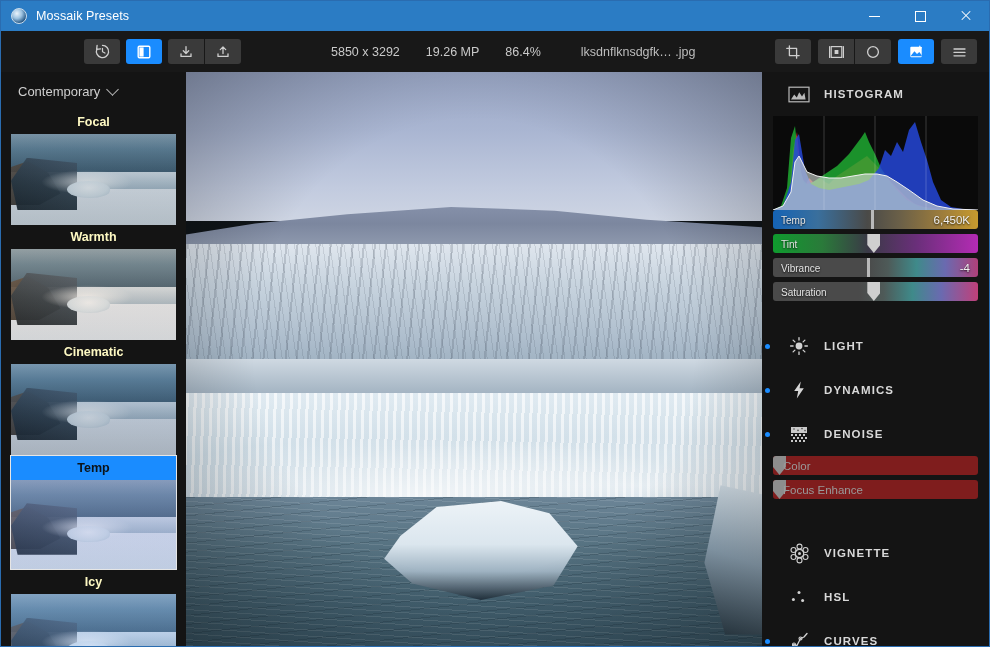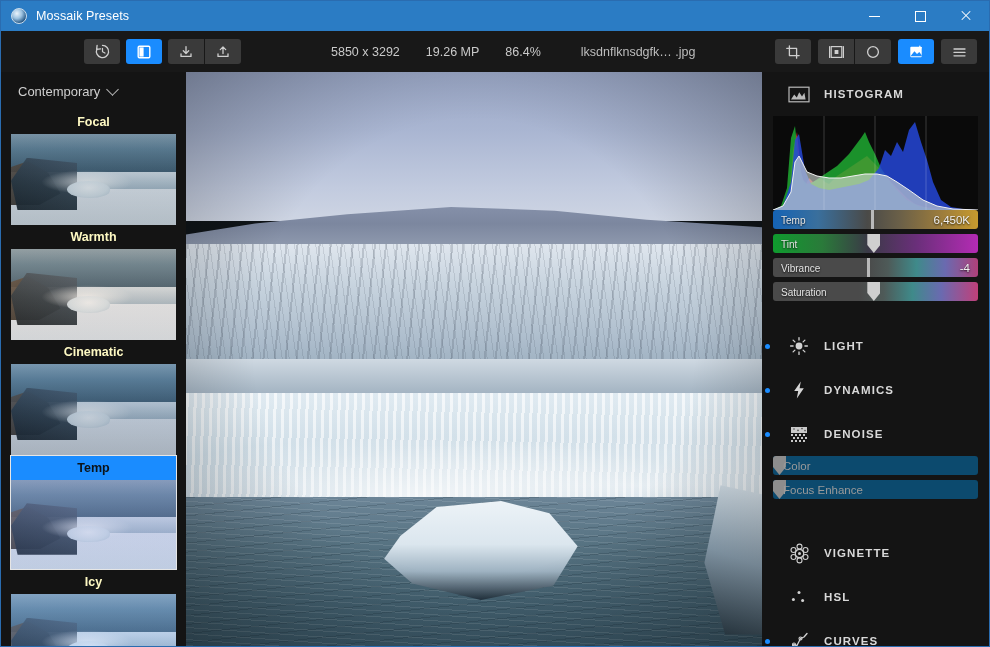--- a/index.html
+++ b/index.html
@@ -147,21 +147,21 @@
   .slider .s-val { position: absolute; right: 8px; top: 50%; transform: translateY(-50%);
                    color: #f0f0f0; font-size: 11.5px; text-shadow: 0 1px 2px rgba(0,0,0,.8); z-index: 3; }
   .slider .s-knob-line { position: absolute; top: 0; bottom: 0; width: 3px; background: #b9b9b9; z-index: 2; }
   .slider .s-knob-pin { position: absolute; top: 0; width: 13px; height: 19px; z-index: 2;
                         background: #cfcfcf; clip-path: polygon(0 0, 100% 0, 100% 58%, 50% 100%, 0 58%); }
   .g-temp { background: linear-gradient(to right, #1563b5 0%, #3a6f9c 22%, #4a4a48 46%, #6b6048 62%, #9c7c3c 82%, #c79a2e 100%); }
   .g-tint { background: linear-gradient(to right, #0f9b2e 0%, #2a7a3a 24%, #3a3a46 46%, #6a2f7a 70%, #b42bb4 100%); }
   .g-plain{ background: linear-gradient(to right, #4a4a4a 0%, #4a4a4a 46%, #4e5a58 56%, #3f8a8a 70%, #6a6ab0 84%, #b0407a 100%); }
   .g-sat  { background: linear-gradient(to right, #4a4a4a 0%, #4a4a4a 42%, #4e5a58 54%, #3f8a8a 68%, #6a6ab0 82%, #c0407a 100%); }
 
-  .dn-slider { margin: 0 11px 5px 11px; height: 19px; border-radius: 3px; background: #0c4a6e;
+  .dn-slider { margin: 0 11px 5px 11px; height: 19px; border-radius: 3px; background: #7f1d1d;
                position: relative; overflow: hidden; cursor: pointer; }
   .dn-slider .s-label { position: absolute; left: 10px; top: 50%; transform: translateY(-50%);
                         color: #9a9a9a; font-size: 11.5px; }
   .dn-slider .s-knob-pin { position: absolute; left: 0; top: 0; width: 13px; height: 19px;
                            background: #8d8d8d; clip-path: polygon(0 0, 100% 0, 100% 58%, 50% 100%, 0 58%); }
 </style>
 </head>
 <body>
 
 <div id="app">

